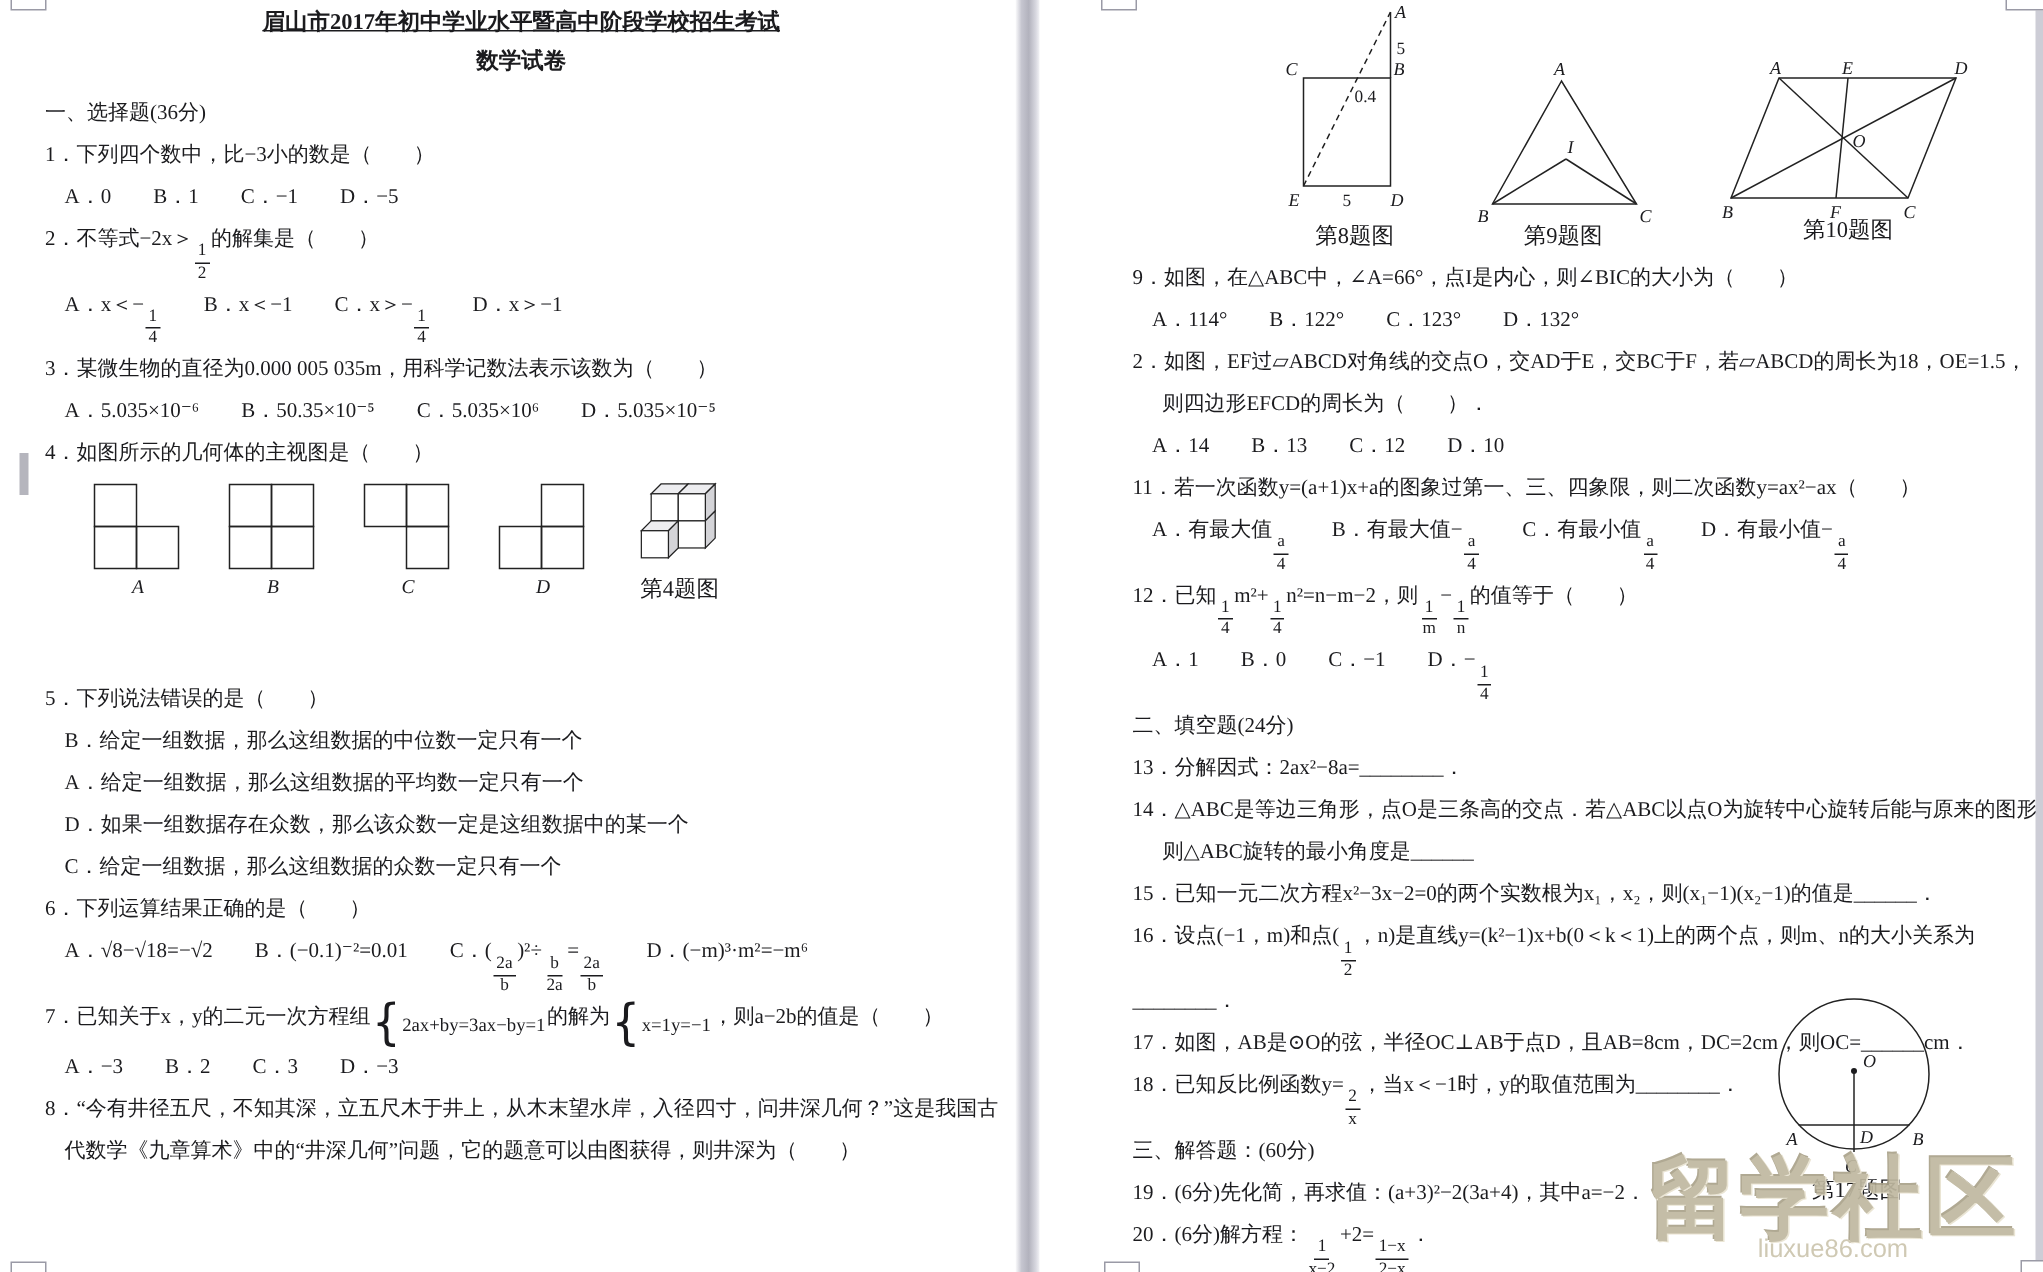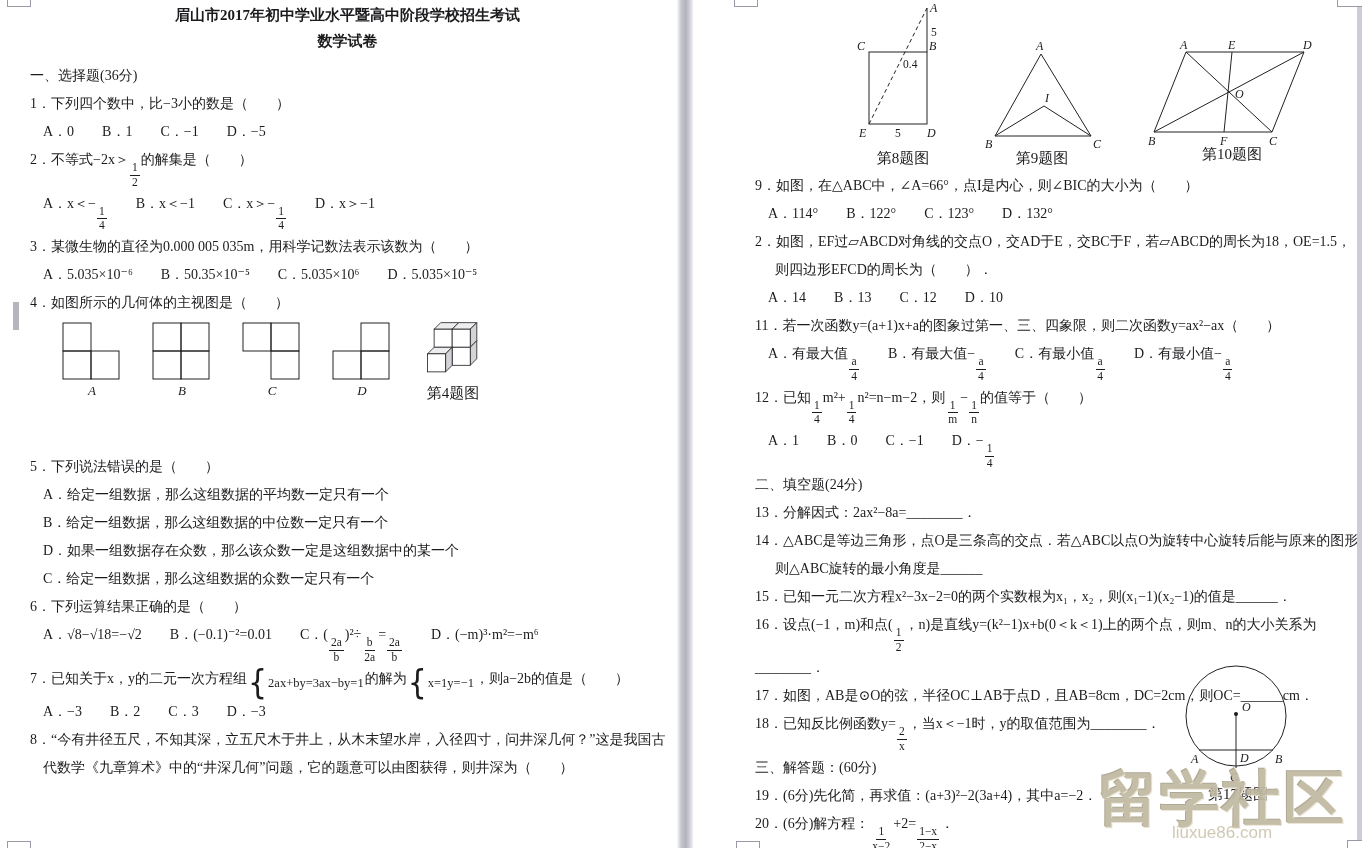--- a/index.html
+++ b/index.html
@@ -9,21 +9,21 @@
     color:#1b1b1e;overflow:hidden;font-size:14px;
   }
   .page{position:absolute;top:0;box-sizing:border-box;background:#fff;}
   #page1{left:8px;width:669px;height:848px;padding:2px 12px 0 22px;}
   #page2{left:693px;width:662px;height:848px;padding:0 6px 0 62px;}
   .line{margin:0;line-height:28px;white-space:nowrap;}
   .center{text-align:center;}
   .bold{font-weight:bold;}
   .opts{padding-left:13px;}
   .ind{padding-left:20px;}
-  .title-line{line-height:26px;font-size:15px;}
+  .title-line{line-height:26px;font-size:15px;text-decoration:underline;}
   .sub-line{line-height:26px;margin-bottom:8px;font-size:15px;}
   
   .frac{display:inline-flex;flex-direction:column;align-items:center;
         vertical-align:-7px;font-size:11.5px;line-height:1.2;margin:0 1px;}
   .frac .num{border-bottom:1px solid #1b1b1e;padding:0 2px;}
   .frac .den{padding:0 2px;}
   
   .cases{display:inline-flex;align-items:center;vertical-align:-10px;margin:0 1px;}
   .cases .brace{font-size:30px;line-height:1;margin-right:1px;transform:scaleY(1.1);
                 font-family:"DejaVu Sans",sans-serif;font-weight:400;}
@@ -130,22 +130,22 @@
         <rect class="front" x="32" y="32" width="22" height="22"></rect>
         <polygon class="top" points="2,40 10,32 32,32 24,40"></polygon>
         <polygon class="side" points="24,40 32,32 32,54 24,62"></polygon>
         <rect class="front" x="2" y="40" width="22" height="22"></rect>
       </svg>
       <div class="figcap">第4题图</div>
     </div>
   </div>
 
   <p class="line">5．下列说法错误的是（　　）</p>
+  <p class="line opts">B．给定一组数据，那么这组数据的中位数一定只有一个</p>
   <p class="line opts">A．给定一组数据，那么这组数据的平均数一定只有一个</p>
-  <p class="line opts">B．给定一组数据，那么这组数据的中位数一定只有一个</p>
   <p class="line opts">D．如果一组数据存在众数，那么该众数一定是这组数据中的某一个</p>
   <p class="line opts">C．给定一组数据，那么这组数据的众数一定只有一个</p>
 
   <p class="line">6．下列运算结果正确的是（　　）</p>
   <p class="line opts">A．√8−√18=−√2　　B．(−0.1)⁻²=0.01　　C．(<span class="frac">
         <span class="num">2a</span>
         <span class="den">b</span>
       </span>)²÷<span class="frac">
         <span class="num">b</span>
         <span class="den">2a</span>

